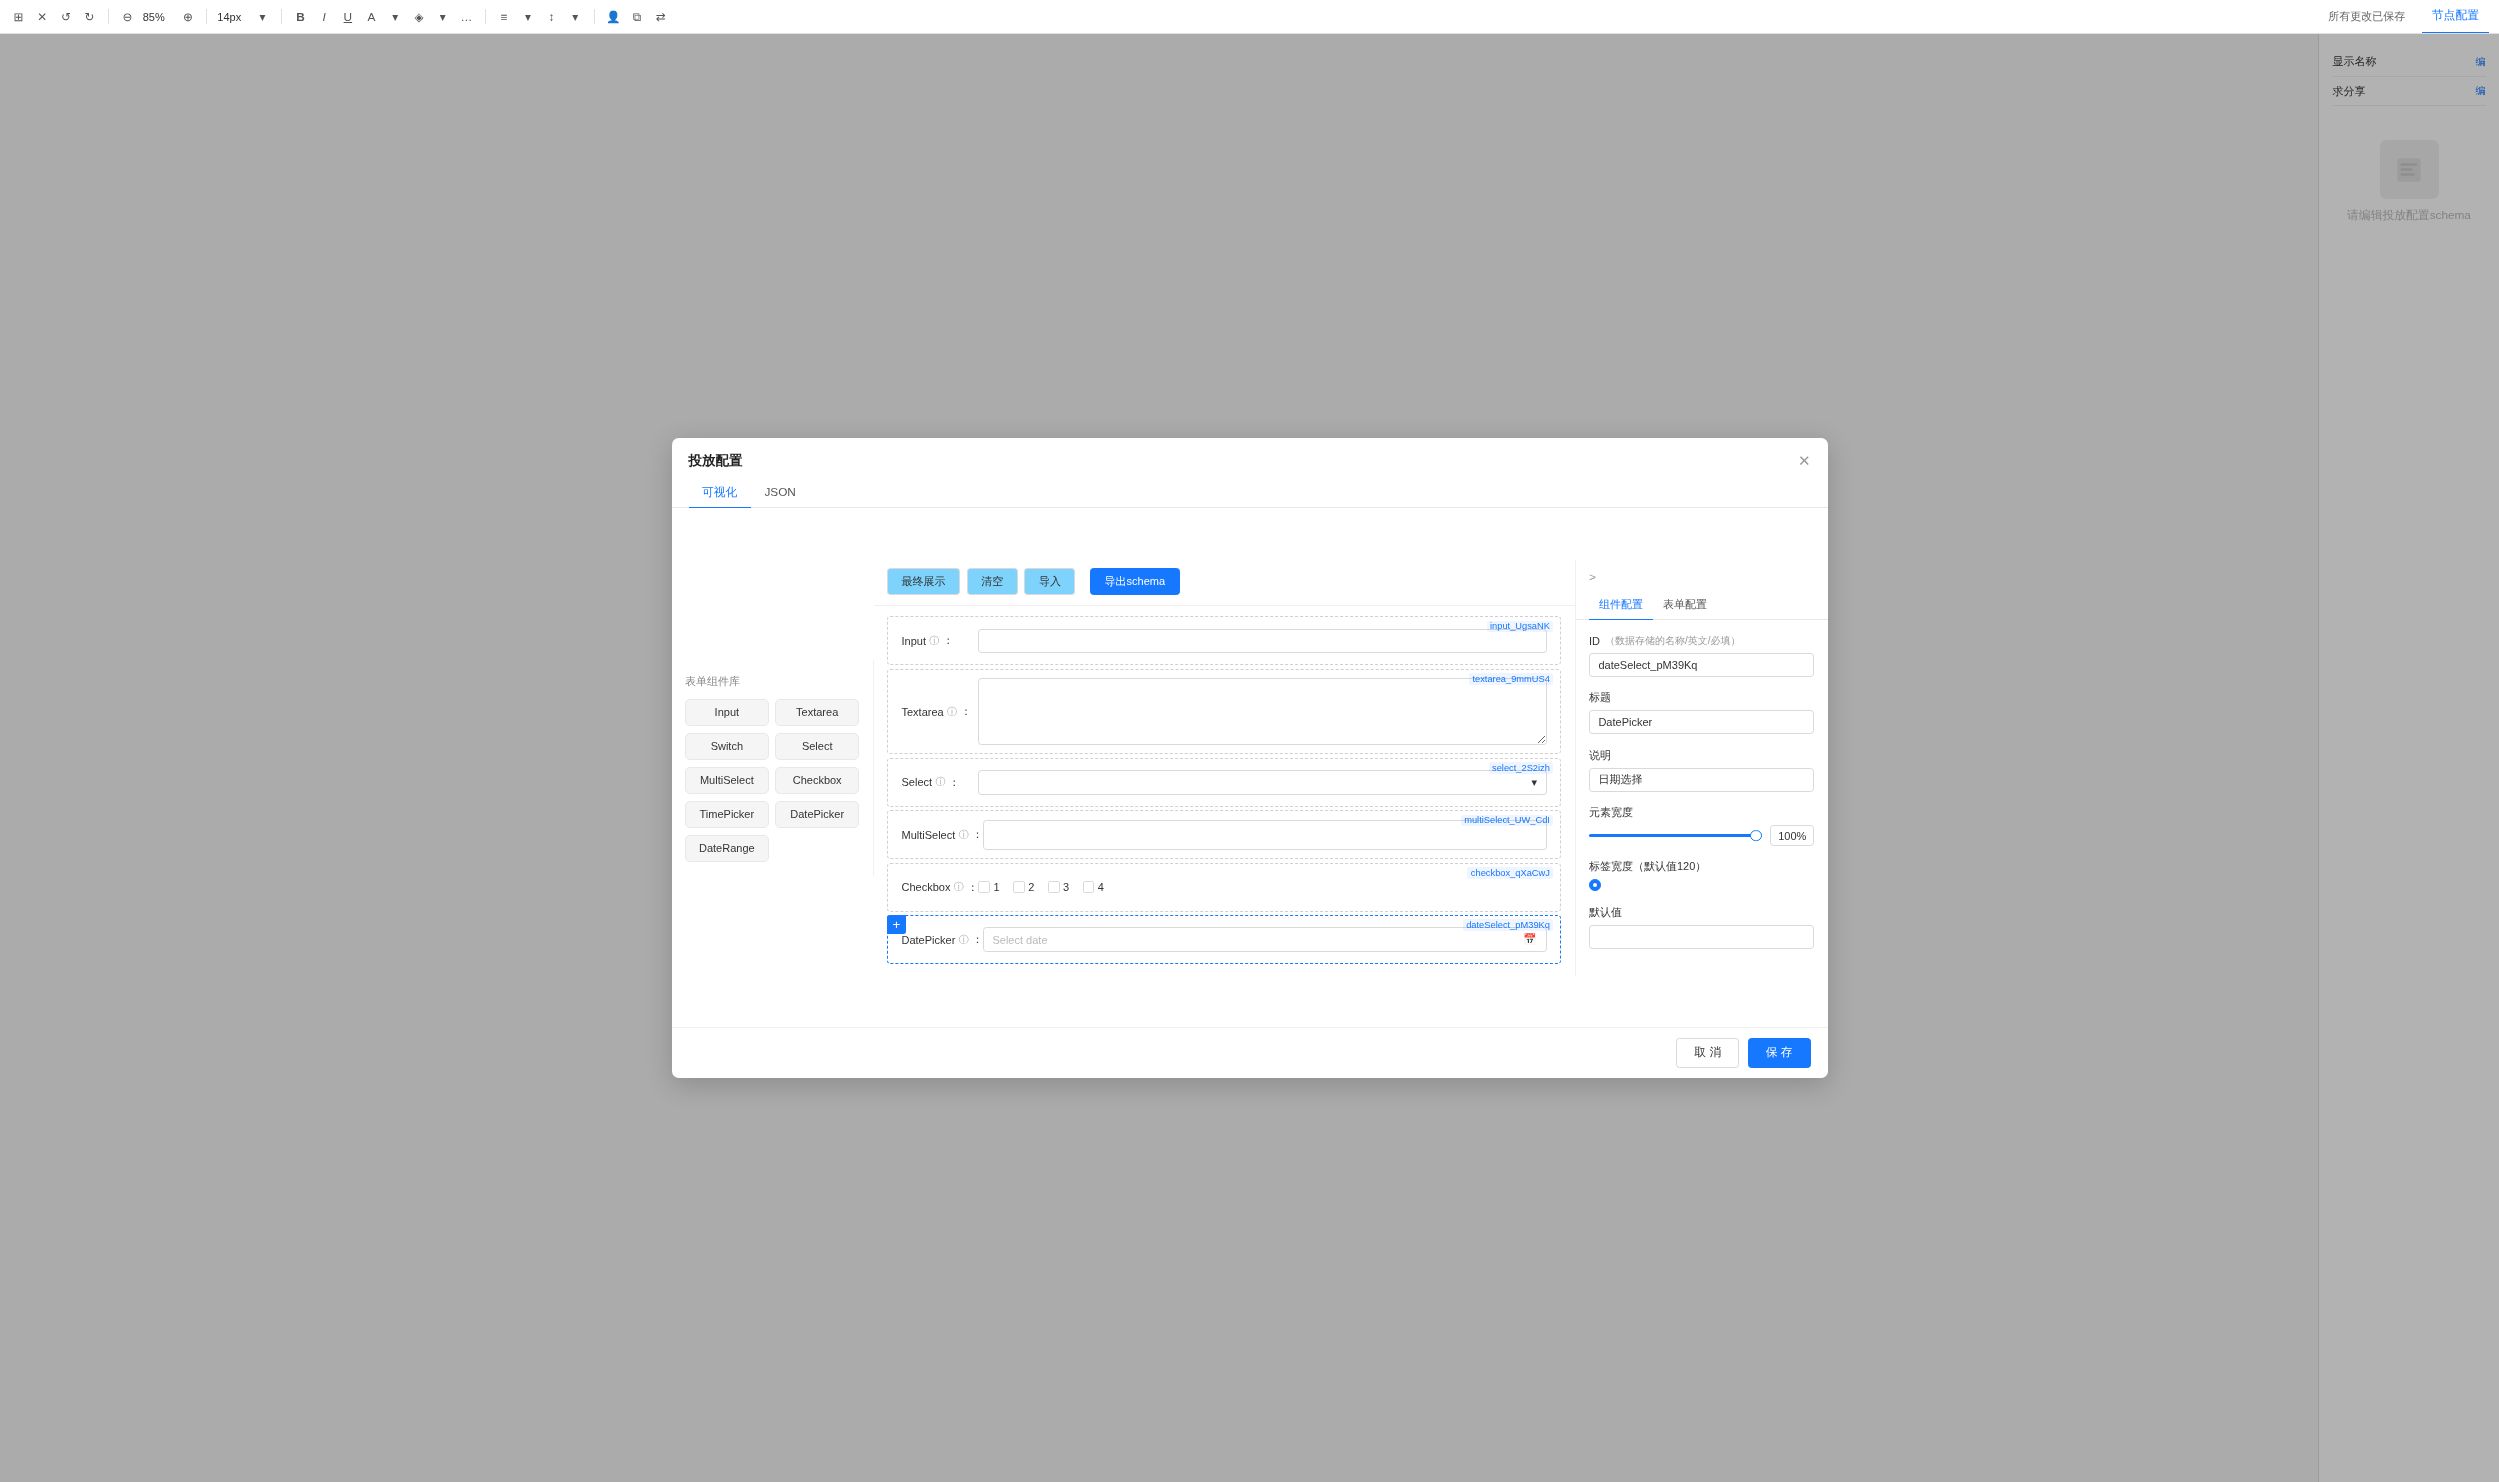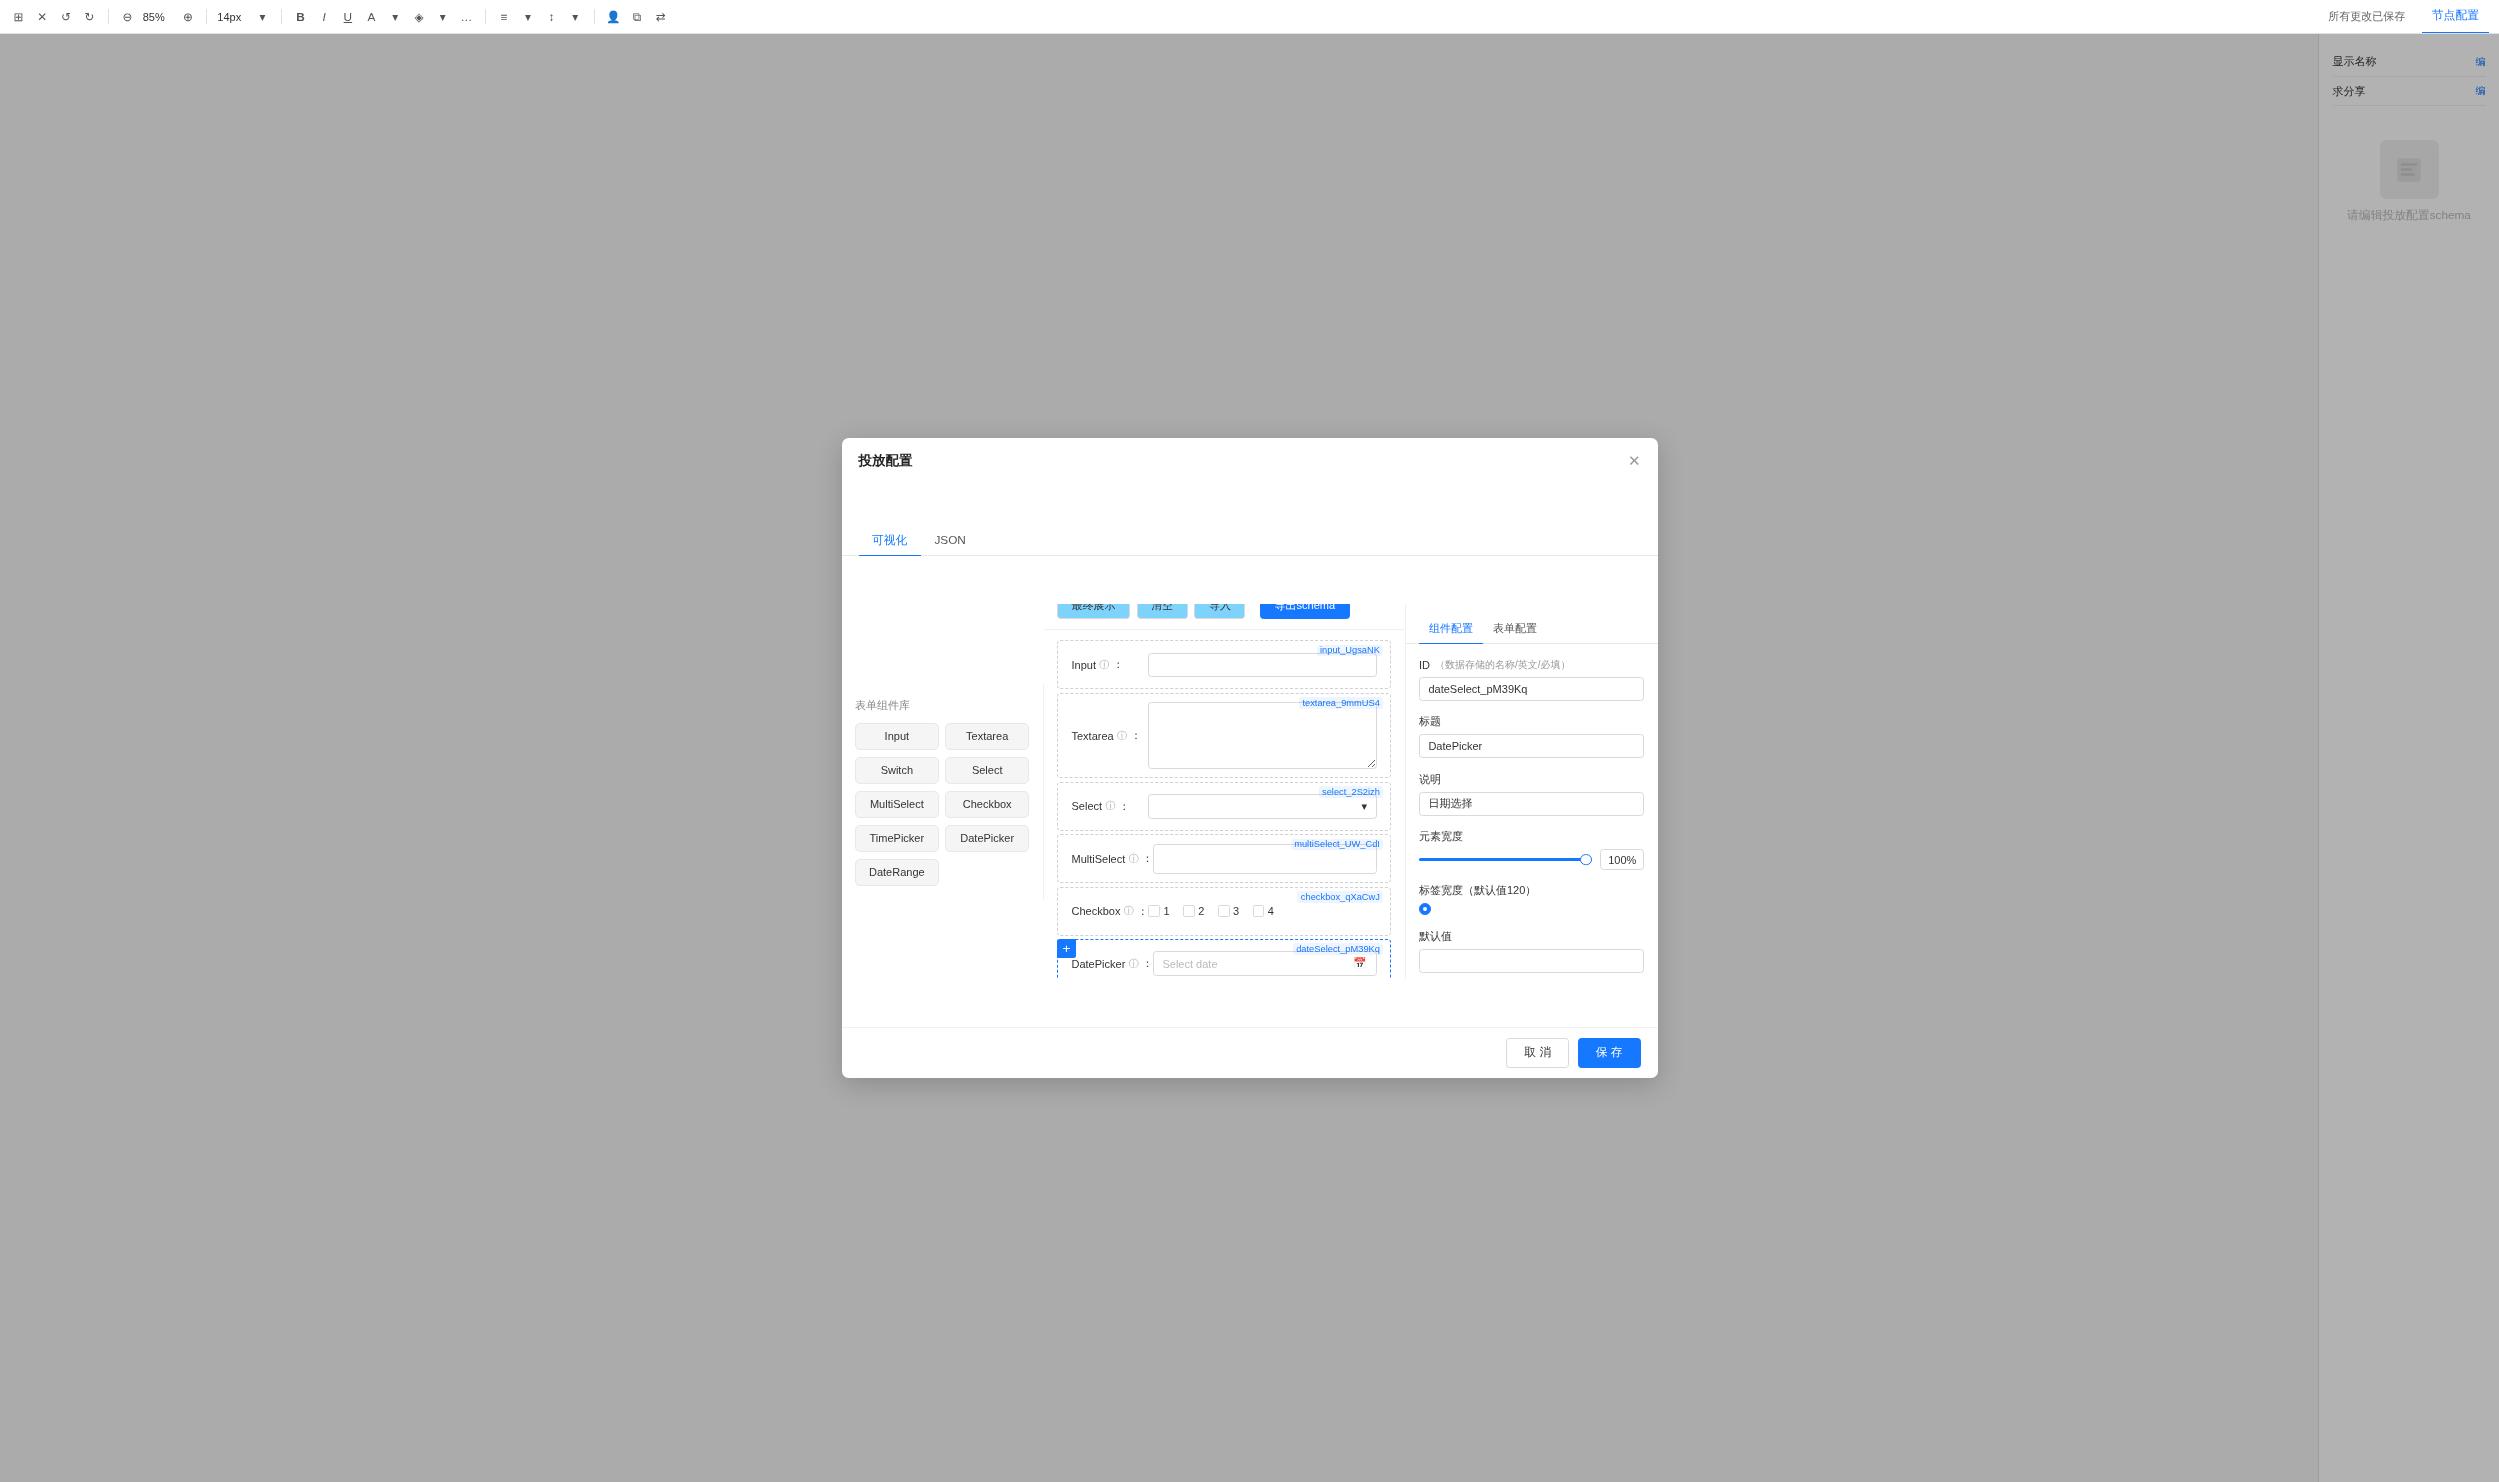--- a/index.html
+++ b/index.html
@@ -79,28 +79,27 @@
       display: flex;
       align-items: center;
       justify-content: center;
       z-index: 100;
     }
 
     
     .dialog {
       background: #fff;
       border-radius: 6.7px;
-      width: 816px;
+      width: 1156px;
       max-width: 95vw;
       height: 640px;
       display: flex;
       flex-direction: column;
       box-shadow: 0 6.7px 27px rgba(0,0,0,0.18);
       overflow: hidden;
-      gap: 48px;
     }
 
     .dialog-header {
       display: flex;
       align-items: center;
       padding: 13.5px 17px 0 17px;
       flex-shrink: 0;
     }
     .dialog-title {
       font-size: 13.5px;

